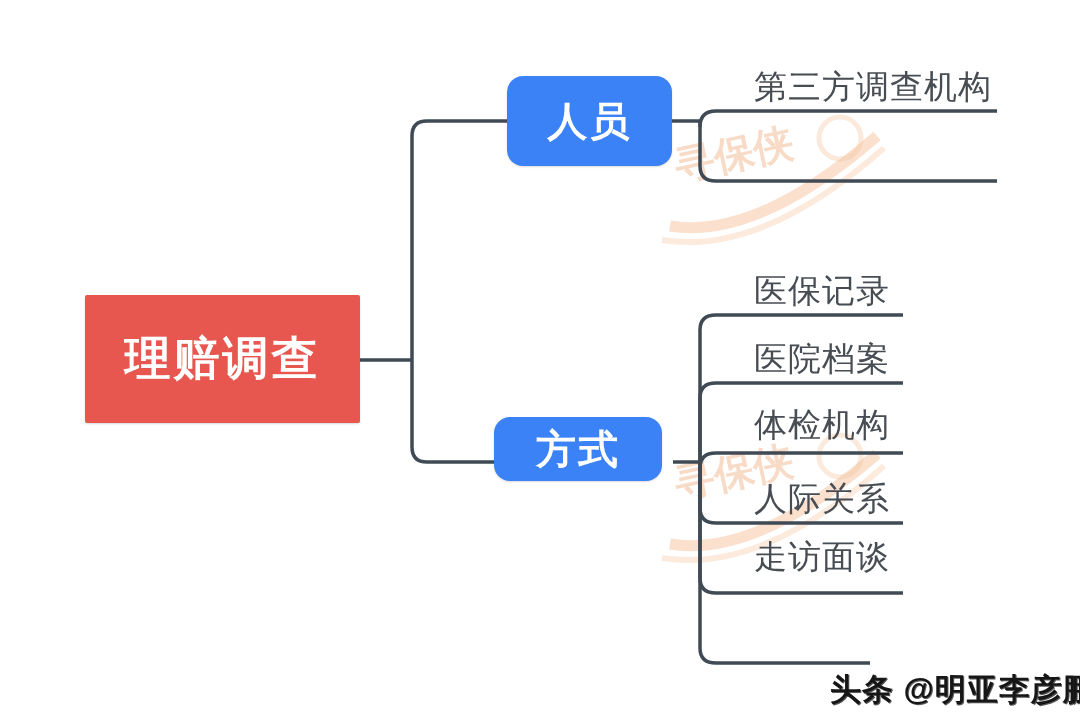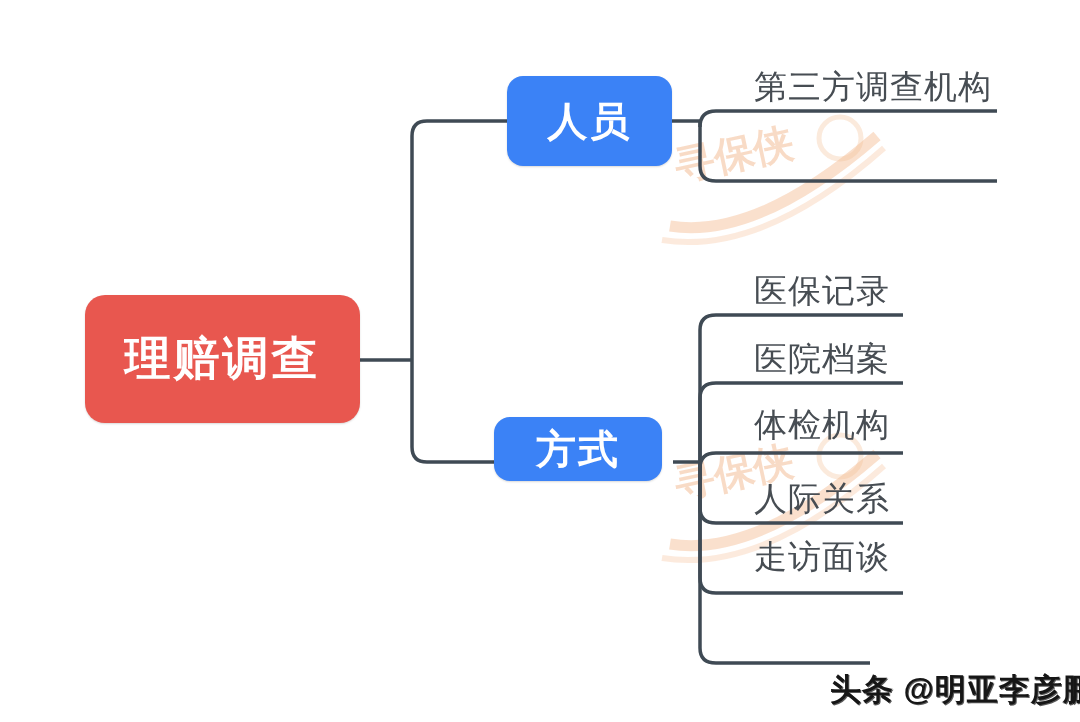--- a/index.html
+++ b/index.html
@@ -13,21 +13,21 @@
   svg.layer {
     position: absolute; left: 0; top: 0; width: 1080px; height: 722px;
   }
   .topic {
     position: absolute; display: flex; align-items: center; justify-content: center;
     color: #ffffff; box-sizing: border-box; white-space: nowrap;
     box-shadow: 0 1px 2px rgba(0,0,0,0.15);
   }
   .root-topic {
     left: 85px; top: 295px; width: 275px; height: 128px;
-    background: #E8574F; border-radius: 20px;
+    background: #E8574F; border-radius: 2px;
     font-size: 46px; font-weight: 800; letter-spacing: 3px;
   }
   .branch-topic {
     background: #3b82f6; border-radius: 16px;
     font-size: 40px; font-weight: 600; letter-spacing: 2px;
   }
   .branch-personnel { left: 507px; top: 76px; width: 165px; height: 90px; }
   .branch-method    { left: 494px; top: 417px; width: 168px; height: 64px; }
   .leaf-label {
     position: absolute; left: 754px; height: 42px; line-height: 42px;

